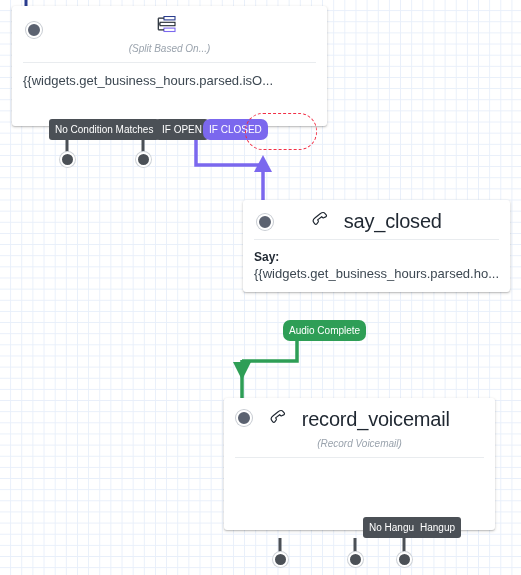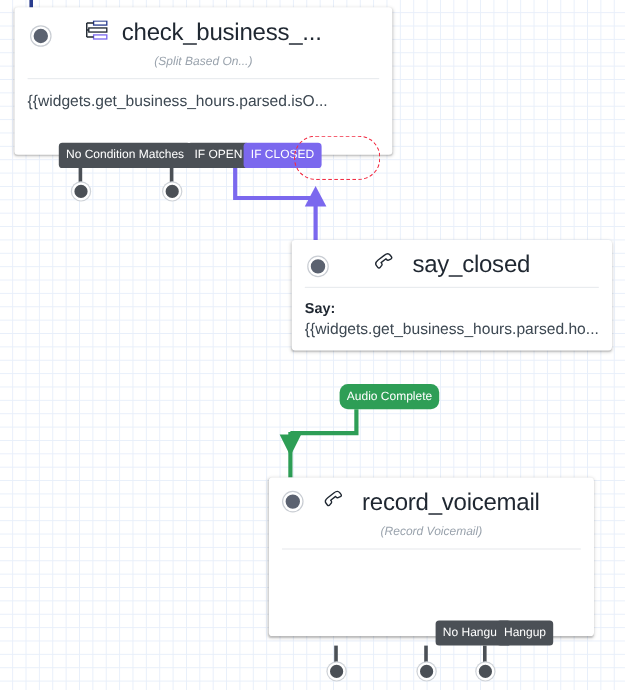--- a/index.html
+++ b/index.html
@@ -121,21 +121,21 @@
     border-radius: 3px;
     font-size: 10px;
     color: #ffffff;
     white-space: nowrap;
     box-sizing: border-box;
     font-weight: normal;
     margin-left: 33px;
   }
   .pill.dark  { background: #4b5056; }
   .pill.green { background: #2e9e56; }
-  .pill.purple{ background: #7b68ee; color: #ffffff; }
+  .pill.purple{ background: #7b68ee; color: #ffffff; border-radius: 7px; }
 
   
   .new-btn {
     position: absolute;
     width: 62px;
     height: 27px;
     border-radius: 14px;
     background: #f22f46;
     color: #ffffff;
     font-size: 12px;
@@ -199,21 +199,20 @@
     <div class="node-head">
       <span class="node-icon">
         <svg width="19" height="17" viewBox="0 0 19 17">
           <rect x="7" y="0.5" width="11" height="3.4" fill="#ffffff" stroke="#2a3d8f" stroke-width="1.1"></rect>
           <rect x="3" y="6.3" width="15" height="3.4" fill="#ffffff" stroke="#1f2731" stroke-width="1.1"></rect>
           <rect x="7" y="12.1" width="11" height="3.4" fill="#ffffff" stroke="#7b68ee" stroke-width="1.1"></rect>
           <path d="M 1.3 2.2 L 1.3 13.8" stroke="#1f2731" stroke-width="1.2" fill="none"></path>
           <path d="M 1.3 2.2 L 7 2.2 M 1.3 8 L 3 8 M 1.3 13.8 L 7 13.8" stroke="#1f2731" stroke-width="1.2" fill="none"></path>
         </svg>
       </span>
-      <span class="node-title">check_business_...</span>
     </div>
 
     <div class="node-sub">(Split Based On...)</div>
 
     <div class="node-divider"></div>
 
     <div class="node-body tall">
       <span>{{widgets.get_business_hours.parsed.isO...</span>
     </div>
   </div>

